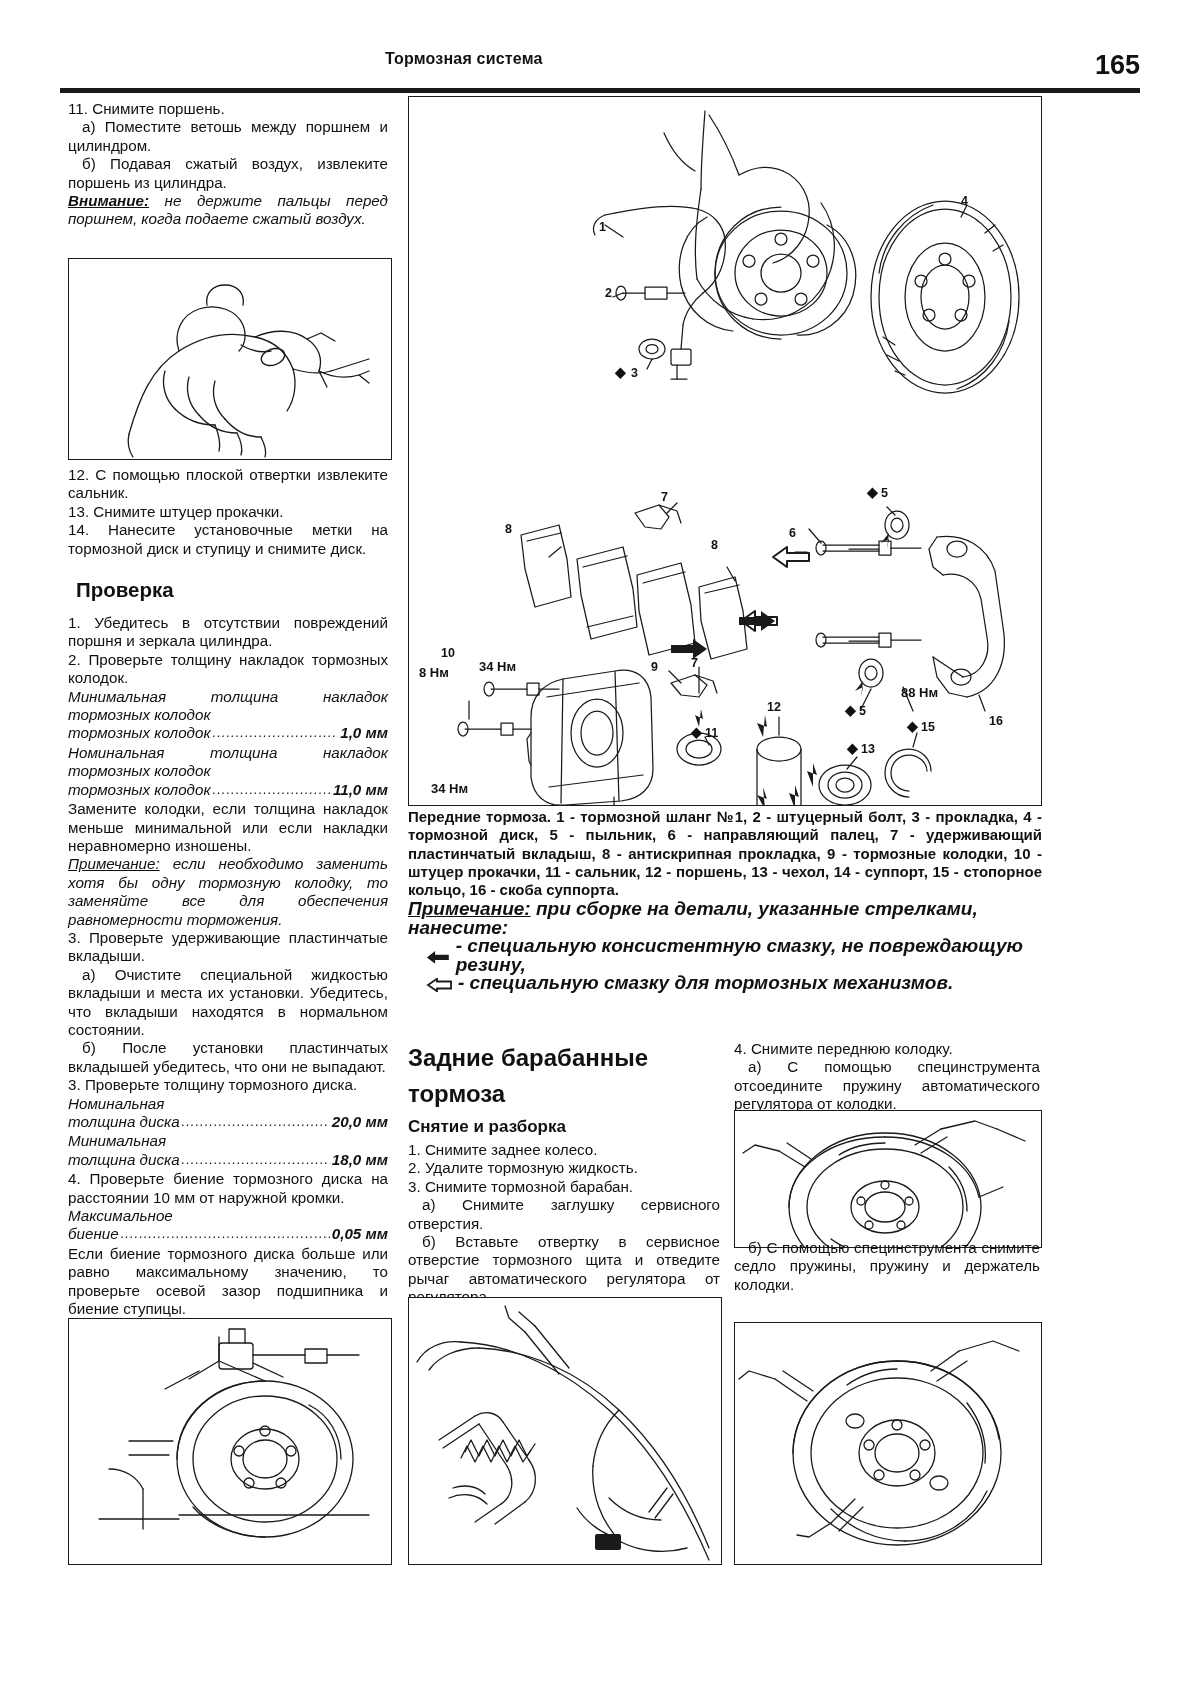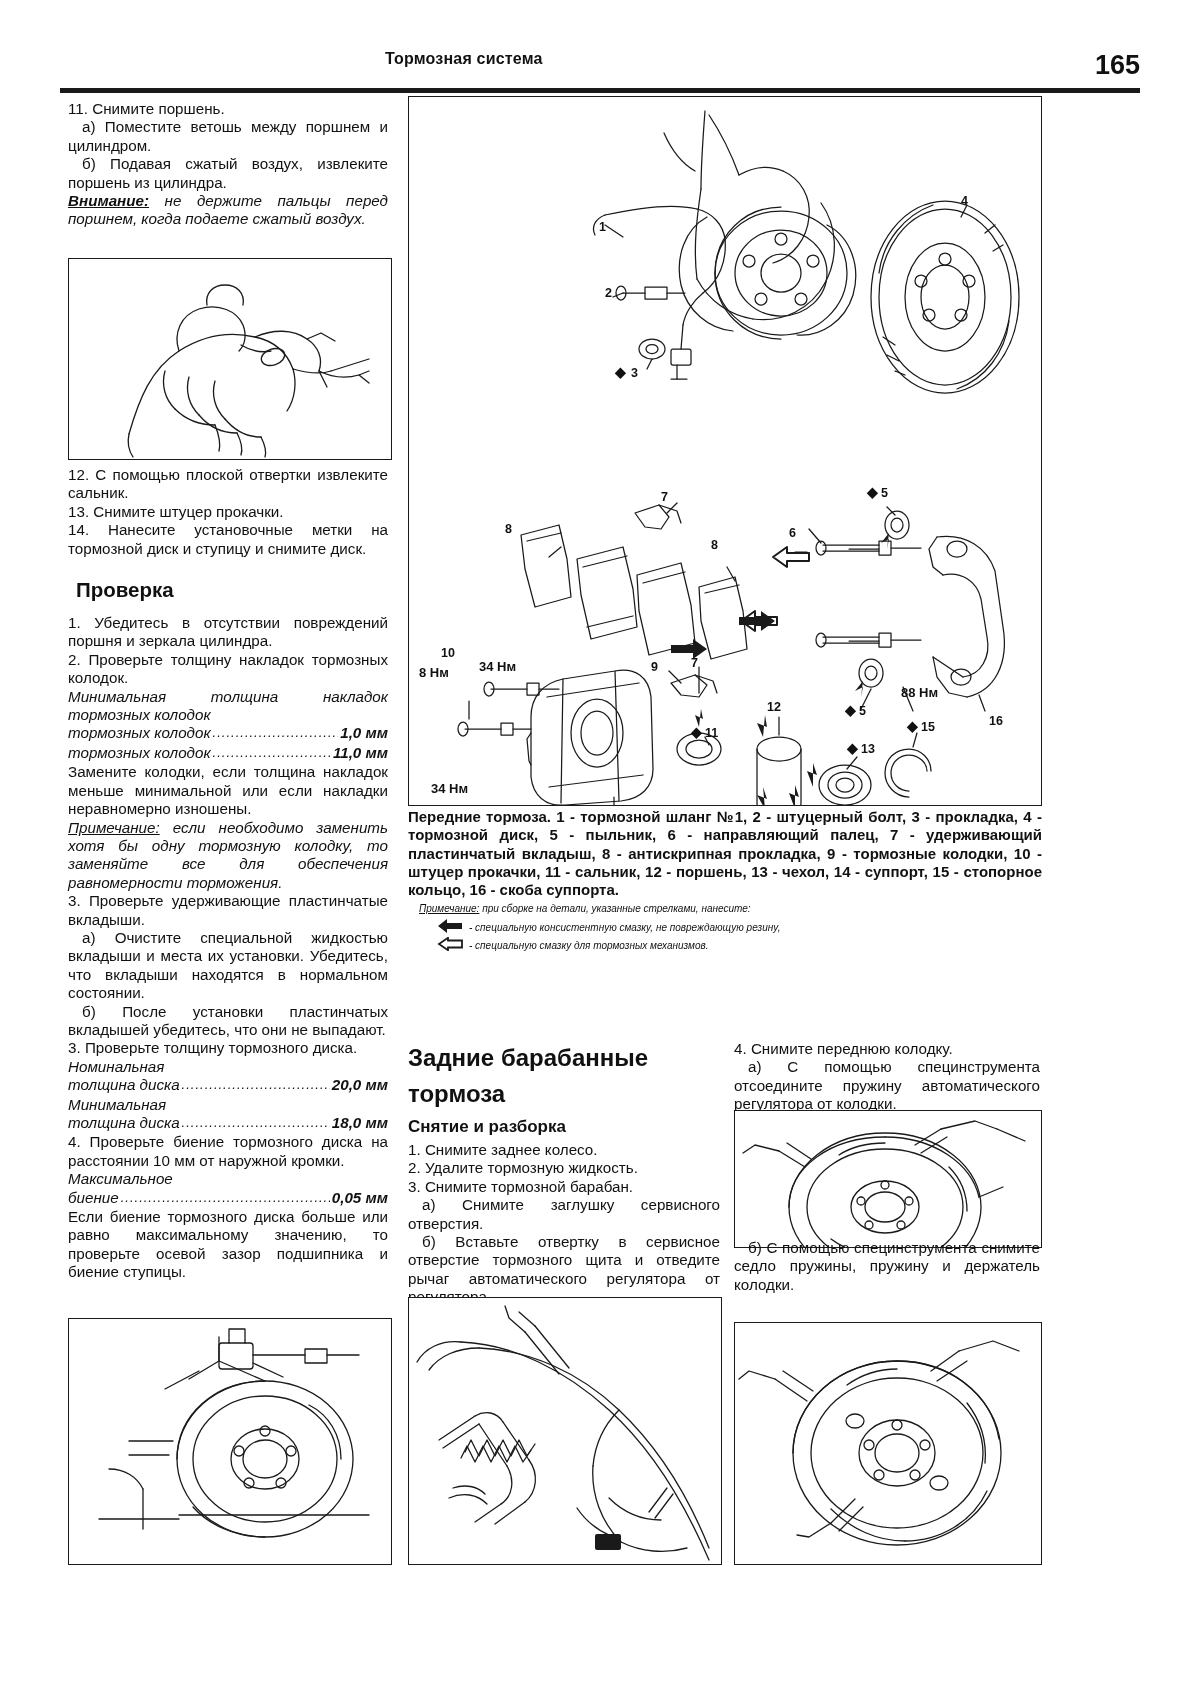--- a/index.html
+++ b/index.html
@@ -65,24 +65,24 @@
     border:1.6px solid #1a1a1a;background:#fff;overflow:hidden;
   }
   .nm{font-size:12.5px;font-weight:bold;}
 
   
   .legend{
     position:absolute;left:408px;top:808px;width:634px;
     font-size:15px;line-height:18.3px;font-weight:bold;text-align:justify;
   }
   .note{
-    position:absolute;left:419px;top:900px;width:634px;
-    font-size:10px;line-height:18.6px;font-style:italic;font-weight:normal;
-  }
-  .note .arrowrow{display:flex;align-items:flex-start;gap:6px;padding-left:18px;}
+    position:absolute;left:408px;top:900px;width:634px;
+    font-size:19px;line-height:18.6px;font-style:italic;font-weight:bold;
+  }
+  .note .arrowrow{display:flex;align-items:center;gap:6px;padding-left:18px;}
   .arrow-solid,.arrow-open{display:inline-block;width:26px;height:14px;}
 </style>
 </head>
 <body>
 
 <div class="page">
 
   <div class="header">
     <div class="header-title">Тормозная система</div>
     <div class="header-pageno">165</div>
@@ -137,20 +137,21 @@
     <div class="p">1. Убедитесь в отсутствии повреждений поршня и зеркала цилиндра.</div>
     <div class="p">2. Проверьте толщину накладок тормозных колодок.</div>
 
     <div class="p it">Минимальная толщина накладок тормозных колодок</div>
     <div class="spec">
       <span class="lbl">тормозных колодок</span>
       <span class="dots">.................................................</span>
       <span class="val">1,0 мм</span>
     </div>
 
+    <div class="p it">Номинальная толщина накладок тормозных колодок</div>
     <div class="spec">
       <span class="lbl">тормозных колодок</span>
       <span class="dots">.................................................</span>
       <span class="val">11,0 мм</span>
     </div>
 
     <div class="p">Замените колодки, если толщина накладок меньше минимальной или если накладки неравномерно изношены.</div>
     <div class="p it"><span class="u">Примечание:</span><span> если необходимо заменить хотя бы одну тормозную колодку, то заменяйте все для обеспечения равномерности торможения.</span></div>
 
     <div class="p">3. Проверьте удерживающие пластинчатые вкладыши.</div>

